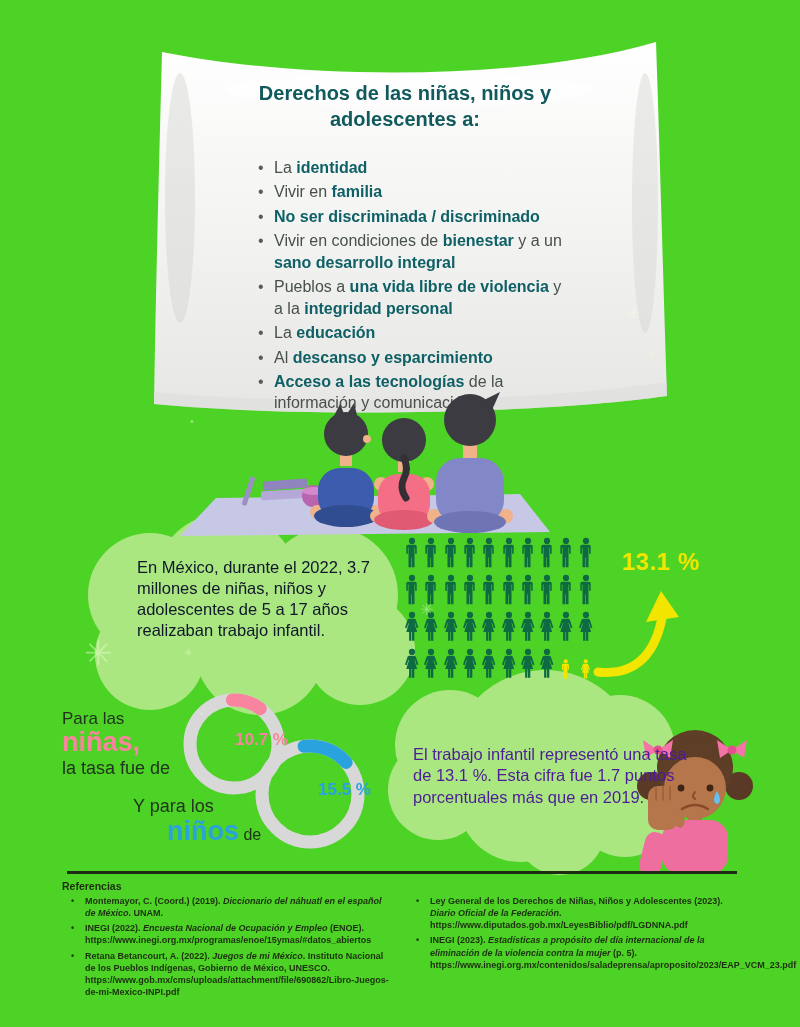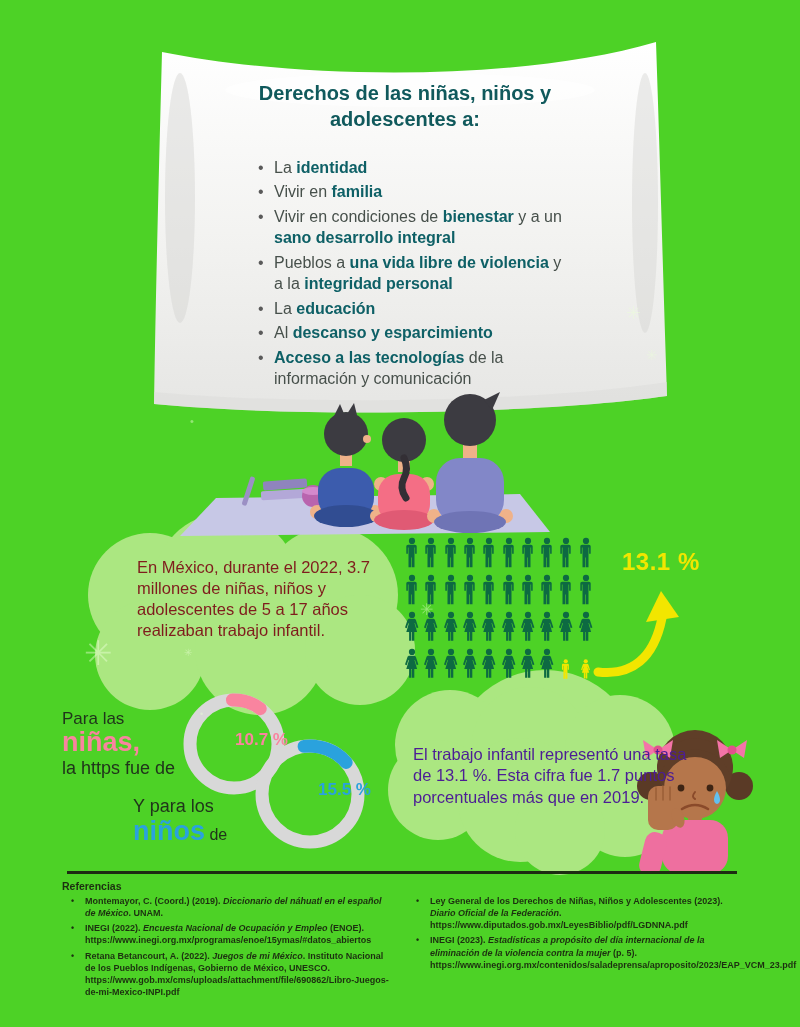--- a/index.html
+++ b/index.html
@@ -18,21 +18,21 @@
   .banner-list li{position:relative;padding-left:17px;margin-bottom:3px;}
   .banner-list li::before{content:"\2022";position:absolute;left:1px;color:#5a5a5a;}
   .banner-list .b{font-weight:bold;color:#0e6066;}
 
   
   .children-svg{position:absolute;left:168px;top:392px;z-index:3;}
   .girl-svg{position:absolute;left:618px;top:722px;z-index:3;}
 
   
   .intro{position:absolute;left:137px;top:557px;width:260px;margin:0;font-size:16.5px;
-    line-height:1.28;color:#7f1d1d;z-index:4;}
+    line-height:1.28;color:#0f172a;z-index:4;}
   .summary{position:absolute;left:413px;top:744px;width:274px;margin:0;font-size:16.5px;
     line-height:1.3;color:#4c1d95;z-index:4;}
 
   
   #pictograph{position:absolute;left:405px;top:537px;width:210px;height:150px;z-index:2;}
   .pict{position:absolute;fill:#0d6a42;}
   .pict.hl{fill:#f2e600;}
   .arrow-svg{position:absolute;left:590px;top:588px;z-index:2;}
   .pct-label{position:absolute;left:622px;top:548px;font-size:24px;font-weight:bold;
     color:#f2e600;z-index:4;letter-spacing:.5px;}
@@ -46,21 +46,21 @@
   .donut-label{position:absolute;font-weight:bold;font-size:17px;z-index:4;padding-left:38px;}
   #label1{left:197px;top:730px;color:#f9849f;}
   #label2{left:280px;top:780px;color:#2aa2dd;}
 
   .girls-block{position:absolute;left:62px;top:710px;color:#20351b;z-index:4;line-height:1.05;}
   .girls-lead{font-size:17px;}
   .word-girls{font-size:27px;font-weight:bold;color:#f9849f;}
   .girls-tail{font-size:18px;margin-top:3px;}
   .boys-block{position:absolute;left:133px;top:797px;color:#20351b;z-index:4;line-height:1.1;}
   .boys-lead{font-size:18px;}
-  .word-boys{font-size:27px;font-weight:bold;color:#2aa2dd;}
+  .word-boys{font-size:27px;font-weight:bold;color:#2aa2dd;margin-left:34px;}
   .boys-tail{font-size:16px;}
 
   
   .divider{position:absolute;left:67px;top:871px;width:670px;height:3px;background:#1d2c12;z-index:4;}
   .ref-heading{position:absolute;left:62px;top:880px;font-size:10.5px;font-weight:bold;
     color:#1c3010;z-index:4;}
   .refs{position:absolute;top:895px;margin:0;padding:0;list-style:none;font-size:9px;
     line-height:1.35;color:#1c3010;z-index:4;}
   #ref-col1{left:68px;width:322px;}
   #ref-col2{left:413px;width:332px;}
@@ -122,20 +122,21 @@
     <path d="M14,376 C160,390 400,386 527,368 L527,354 C400,374 160,378 14,364 Z" fill="#dcdcda" opacity="0.55"></path>
     <ellipse cx="40" cy="170" rx="15" ry="125" fill="#d2d2d0" opacity="0.45"></ellipse>
     <ellipse cx="505" cy="175" rx="13" ry="130" fill="#d5d5d3" opacity="0.45"></ellipse>
     <ellipse cx="270" cy="62" rx="185" ry="17" fill="#ffffff" opacity="0.55"></ellipse>
   </svg>
 
   <div class="banner-title">Derechos de las niñas, niños y adolescentes a:</div>
   <ul class="banner-list" id="banner-list">
       <li><span>La </span><span class="b">identidad</span></li>
       <li><span>Vivir en </span><span class="b">familia</span></li>
+      <li><span class="b">No ser discriminada /  discriminado</span></li>
       <li><span>Vivir en condiciones de </span><span class="b">bienestar</span><span> y a un </span><span class="b">sano desarrollo integral</span></li>
       <li><span>Pueblos a </span><span class="b">una vida libre de violencia</span><span> y a la </span><span class="b">integridad personal</span></li>
       <li><span>La </span><span class="b">educación</span></li>
       <li><span>Al </span><span class="b">descanso y esparcimiento</span></li>
       <li><span class="b">Acceso a las tecnologías</span><span> de la información y comunicación</span></li>
     </ul>
 
   <svg class="children-svg" width="385" height="148" viewBox="0 0 385 148">
     <polygon points="48,106 352,102 382,140 12,144" fill="#c7c8e6"></polygon>
     <g>
@@ -304,21 +305,21 @@
     </div>
   <svg class="arrow-svg" width="100" height="92" viewBox="0 0 100 92">
     <path d="M8,84 C42,88 64,70 72,30" stroke="#f2e600" stroke-width="9" fill="none" stroke-linecap="round"></path>
     <polygon points="56,34 89,29 71,3" fill="#f2e600"></polygon>
   </svg>
   <div class="pct-label">13.1 %</div>
 
   <div class="girls-block">
     <div class="girls-lead">Para las</div>
     <div class="word-girls">niñas,</div>
-    <div class="girls-tail">la https fue de</div>
+    <div class="girls-tail">la tasa fue de</div>
   </div>
 
   <svg id="donut1" class="donut" width="104" height="104" viewBox="0 0 104 104">
     <circle class="ring" cx="52" cy="52" r="44"></circle>
     <circle class="arc" id="arc1" cx="52" cy="52" r="44" stroke="#f9849f" stroke-dasharray="29.58123642620149 276.46015351590177" transform="rotate(-92 52 52)"></circle>
   </svg>
   <svg id="donut2" class="donut" width="114" height="114" viewBox="0 0 114 114">
     <circle class="ring" cx="57" cy="57" r="48"></circle>
     <circle class="arc" id="arc2" cx="57" cy="57" r="48" stroke="#2aa2dd" stroke-dasharray="46.74689868541612 301.59289474462014" transform="rotate(-97 57 57)"></circle>
   </svg>

